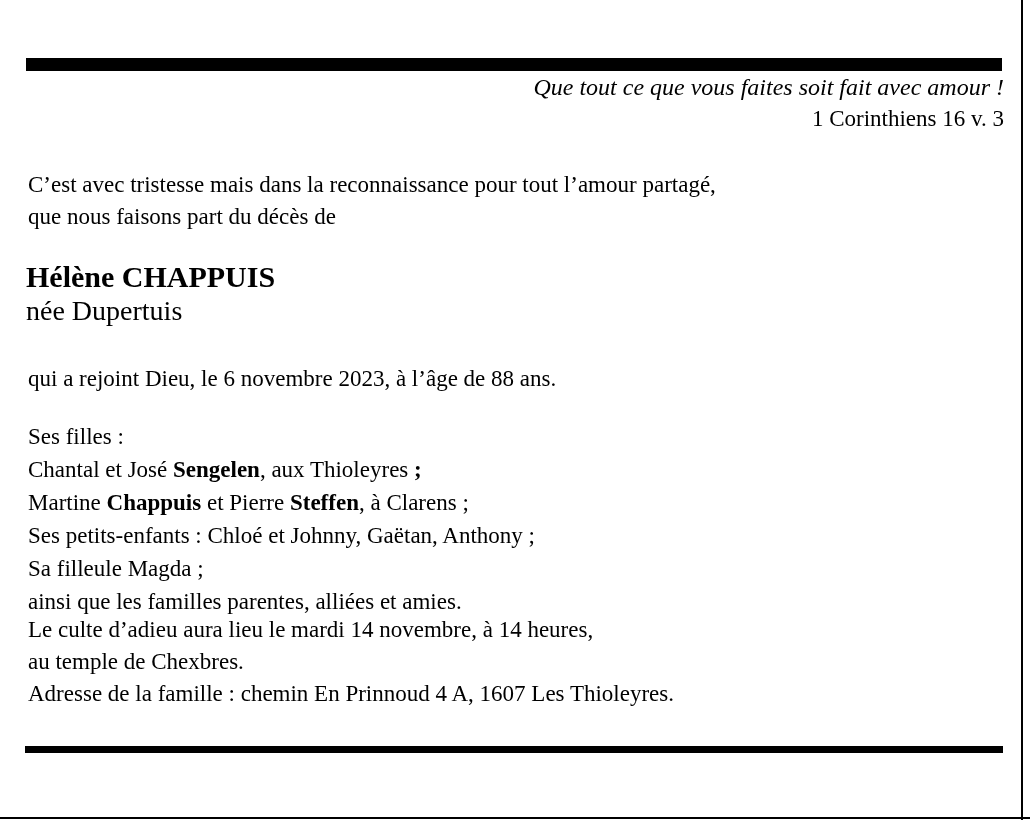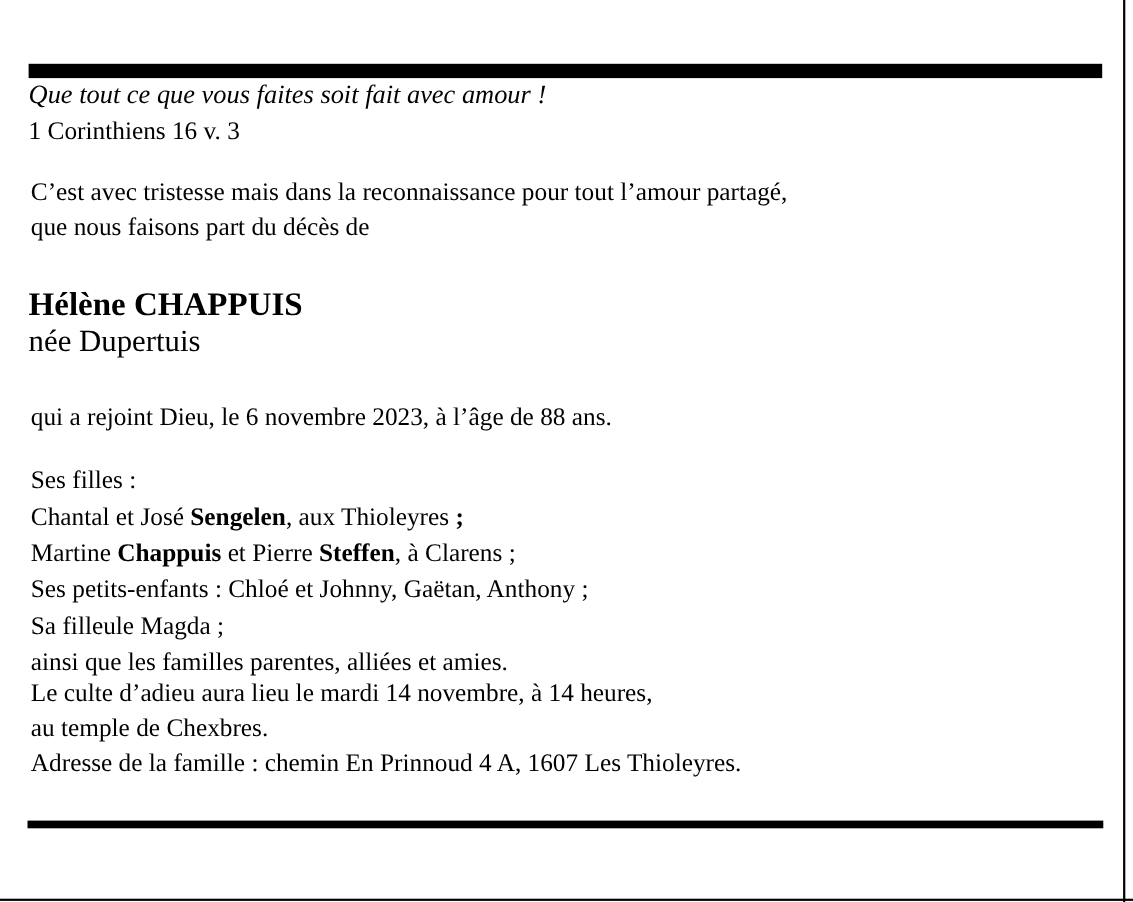--- a/index.html
+++ b/index.html
@@ -16,28 +16,28 @@
   
   .edge-right  { position: absolute; top: 0; left: 1021px; width: 2px; height: 820px; background: #000; }
   .edge-bottom { position: absolute; top: 817px; left: 0; width: 1030px; height: 2px; background: #000; }
 
   
   .rule-top    { position: absolute; left: 26px; top: 58px;  width: 976px; height: 13px; background: #000; }
   .rule-bottom { position: absolute; left: 25px; top: 746px; width: 978px; height: 7px;  background: #000; }
 
   .epigraph {
     position: absolute; left: 26px; top: 72px; width: 978px;
-    text-align: left; line-height: 31px;
+    text-align: right; line-height: 31px;
   }
   .epigraph .quote { font-style: italic; font-size: 24px; }
   .epigraph .ref   { font-size: 23px; }
 
   .body-text { font-size: 23px; line-height: 32px; }
 
-  .intro { position: absolute; left: 28px; top: 159px; width: 960px; }
+  .intro { position: absolute; left: 28px; top: 169px; width: 960px; }
 
   .name-block { position: absolute; left: 26px; top: 258px; width: 978px; text-align: left; }
   .name-block .name   { font-size: 30px; font-weight: bold; line-height: 38px; }
   .name-block .maiden { font-size: 28px; font-weight: normal; line-height: 30px; }
 
   .death-line { position: absolute; left: 28px; top: 363px; width: 960px; }
 
   .family { position: absolute; left: 28px; top: 420px; width: 960px; line-height: 33px; }
 
   .ceremony { position: absolute; left: 28px; top: 614px; width: 970px; }

